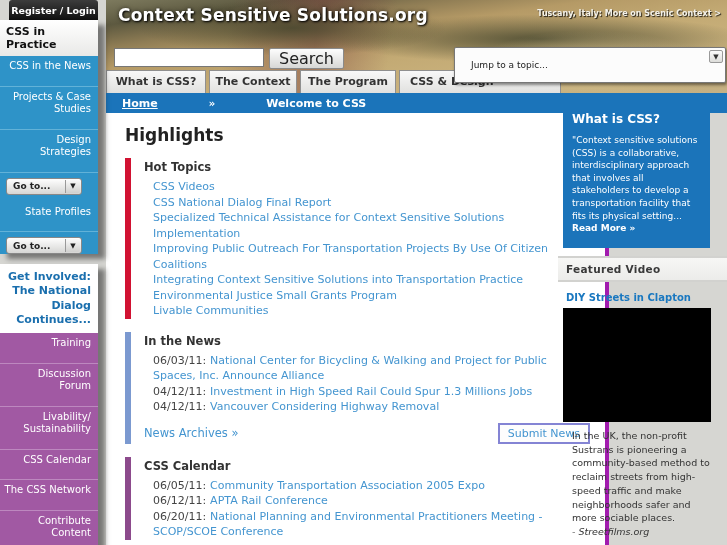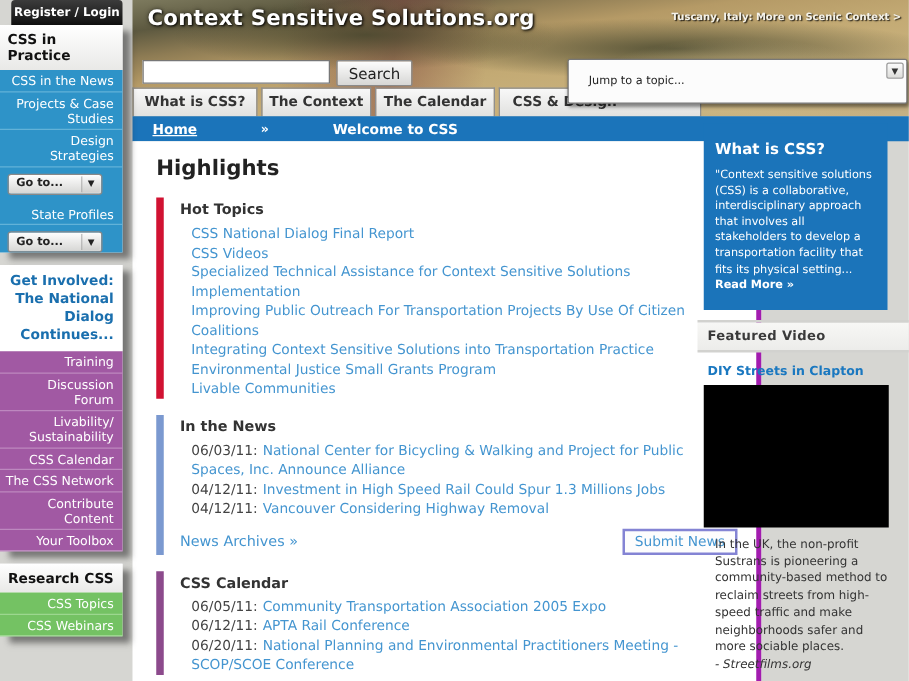--- a/index.html
+++ b/index.html
@@ -33,21 +33,21 @@
     font-size: 8px; font-weight: bold; color: #f4f2ea;
     text-shadow: 1px 1px 1px rgba(0,0,0,.85);
   }
   #search-bar { position: absolute; left: 8px; top: 48px; display: flex; align-items: flex-start; }
   #search-input {
     width: 150px; height: 19px; border: 1px solid #777; background: #fff;
     font-size: 11px; padding: 1px 4px; font-family: "DejaVu Sans", sans-serif;
   }
   #search-btn {
     margin-left: 5px; height: 21px; padding: 0 9px;
-    font-size: 12px; color: #222; cursor: pointer;
+    font-size: 16px; color: #222; cursor: pointer;
     background: linear-gradient(#fdfdfd, #d7d7d5);
     border: 1px solid #8a8a8a; border-radius: 2px;
     font-family: "DejaVu Sans", sans-serif;
   }
   #tabs { position: absolute; left: 0; bottom: 0; height: 23px; display: flex; }
   .tab {
     height: 23px; margin-right: 3px; padding-top: 4px;
     background: linear-gradient(#f8f8f8, #e1e1df);
     border: 1px solid #8f8f8f; border-bottom: none;
     font-size: 11px; font-weight: bold; color: #333; text-align: center;
@@ -144,21 +144,21 @@
     padding: 5px 6px; font-size: 11px; font-weight: bold; color: #111;
     background: linear-gradient(#ffffff, #e9e9e7);
   }
   .side-hdr.right { text-align: right; padding-right: 7px; }
   #involved-hdr {
     padding: 6px 7px; font-size: 11px; font-weight: bold; color: #1a6fae;
     text-align: right; line-height: 1.3; background: #fff;
   }
   .itm {
     display: block; font-size: 10px; color: #fff; text-align: right;
-    padding: 4px 7px 0 3px; line-height: 1.25; cursor: pointer;
+    padding: 4px 7px 13px 3px; line-height: 1.25; cursor: pointer;
   }
   .grp-blue { background: #2e93c8; }
   .grp-blue .itm { border-bottom: 1px solid #62b2d8; }
   .grp-purple { background: #a159a3; }
   .grp-purple .itm { border-bottom: 1px solid #bd88bf; }
   .grp-green { background: #74c263; }
   .grp-green .itm { border-bottom: 1px solid #9cd78f; }
   .goto {
     display: flex; align-items: center; position: relative;
     margin: 5px 12px 7px 6px; width: 76px; height: 17px;
@@ -181,21 +181,21 @@
 <div id="header">
   <div id="site-title">Context Sensitive Solutions.org</div>
   <div id="photo-caption">Tuscany, Italy: More on Scenic Context &gt;</div>
   <div id="search-bar">
     <input id="search-input" value="" style="">
     <button id="search-btn">Search</button>
   </div>
   <div id="tabs">
     <div class="tab" id="tab-0">What is CSS?</div>
     <div class="tab" id="tab-1">The Context</div>
-    <div class="tab" id="tab-2">The Calendar</div>
+    <div class="tab" id="tab-2">The Program</div>
     <div class="tab" id="tab-3">CSS &amp; Design</div>
   </div>
   <div id="jump-select">
     <span>Jump to a topic...</span>
     <span id="jump-arrow">▼</span>
   </div>
 </div>
 
 <div id="breadcrumb">
   <a>Home</a>
@@ -205,22 +205,22 @@
 
 <div id="main">
   <div id="main-inner">
     <div id="highlights">Highlights</div>
 
     <div class="section">
       <div class="bar bar-red"></div>
       <div class="sec-content">
         <div class="sec-title">Hot Topics</div>
         <div class="link-list">
+          <a>CSS Videos</a>
           <a>CSS National Dialog Final Report</a>
-          <a>CSS Videos</a>
           <a>Specialized Technical Assistance for Context Sensitive Solutions Implementation</a>
           <a>Improving Public Outreach For Transportation Projects By Use Of Citizen Coalitions</a>
           <a>Integrating Context Sensitive Solutions into Transportation Practice</a>
           <a>Environmental Justice Small Grants Program</a>
           <a>Livable Communities</a>
         </div>
       </div>
     </div>
 
     <div class="section">

